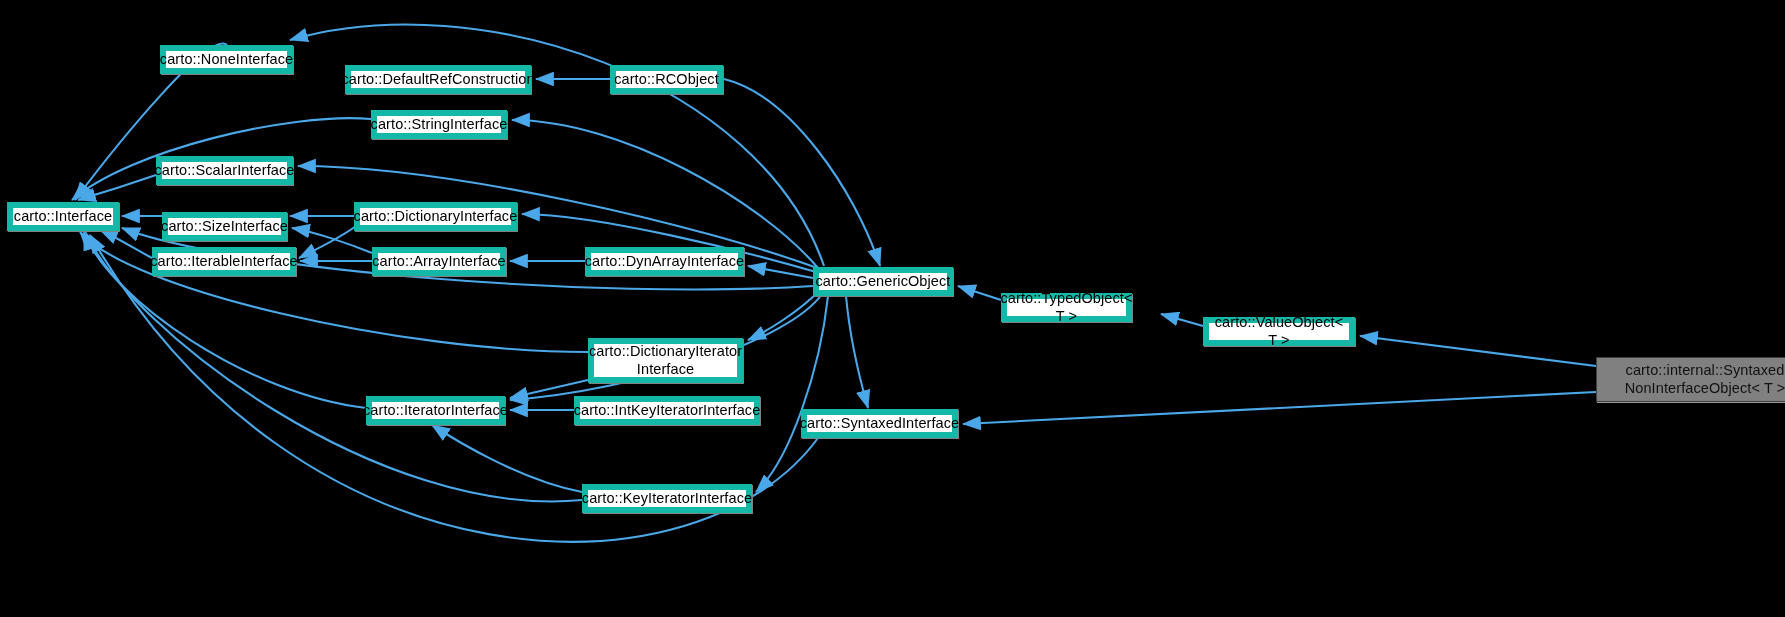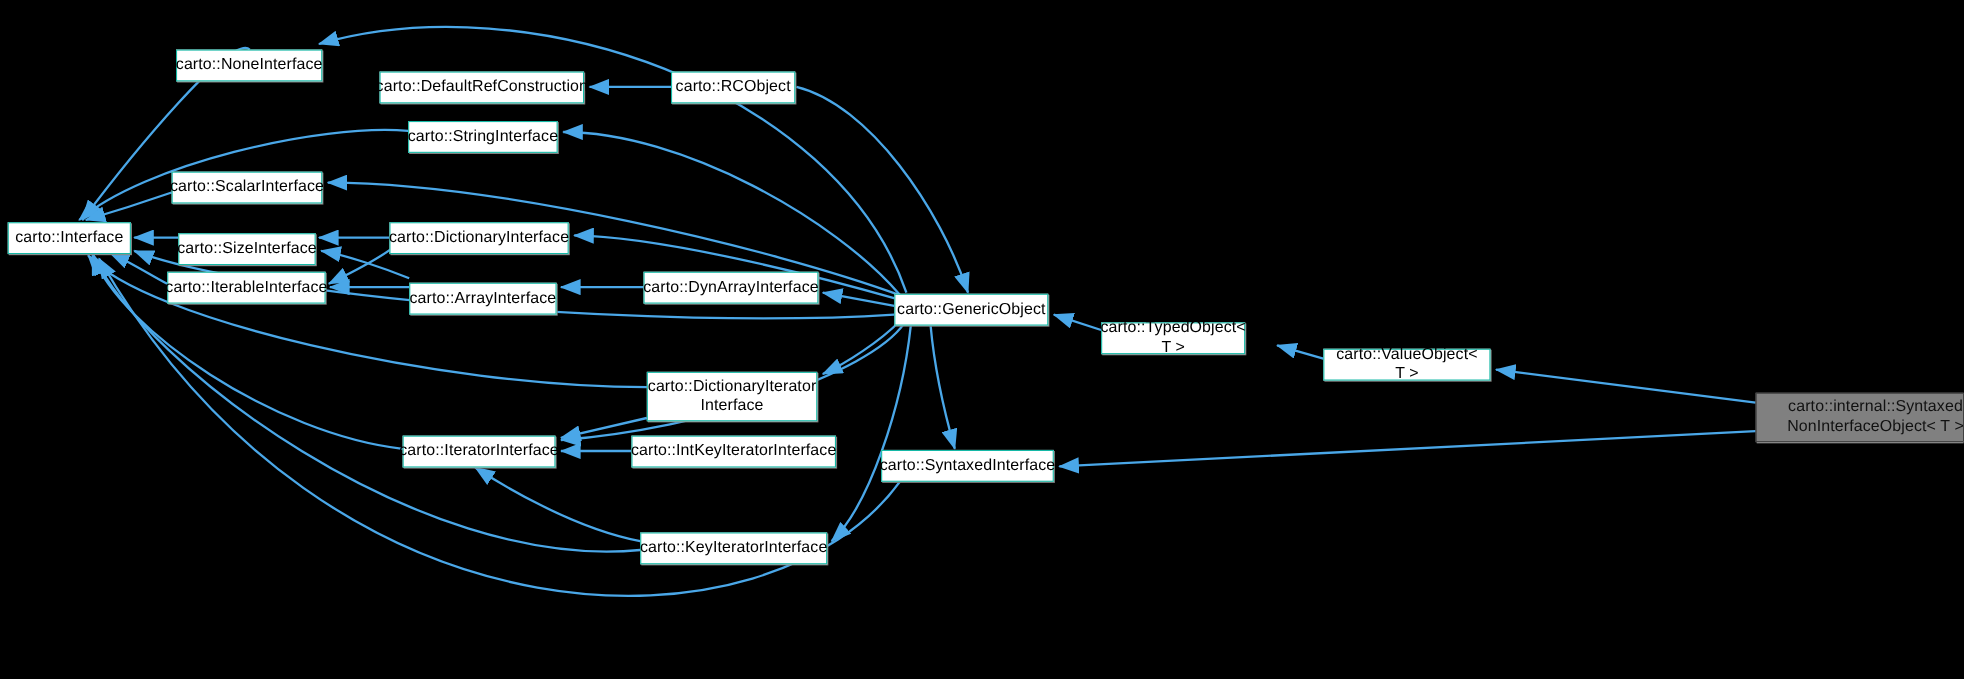--- a/index.html
+++ b/index.html
@@ -24,21 +24,21 @@
     position: absolute;
     left: 0;
     top: 0;
     width: 1785px;
     height: 617px;
   }
   .node {
     position: absolute;
     box-sizing: border-box;
     background: #ffffff;
-    border: 1px solid #14b8a6;
+    border: 6px solid #14b8a6;
     box-shadow: 1px 1px 0 0 #808080;
     display: flex;
     align-items: center;
     justify-content: center;
     text-align: center;
     color: #000000;
     font-size: 14.5px;
     line-height: 1.22;
     letter-spacing: 0.1px;
     white-space: pre-line;
@@ -105,21 +105,21 @@
   <div id="node-layer">
       <div class="node" style="left: 7px; top: 202px; width: 112px; height: 29px;"><span class="node-label">carto::Interface</span></div>
       <div class="node" style="left: 160px; top: 45px; width: 133px; height: 29px;"><span class="node-label">carto::NoneInterface</span></div>
       <div class="node" style="left: 345px; top: 65px; width: 186px; height: 29px;"><span class="node-label">carto::DefaultRefConstruction</span></div>
       <div class="node" style="left: 610px; top: 65px; width: 113px; height: 29px;"><span class="node-label">carto::RCObject</span></div>
       <div class="node" style="left: 371px; top: 110px; width: 136px; height: 29px;"><span class="node-label">carto::StringInterface</span></div>
       <div class="node" style="left: 156px; top: 156px; width: 137px; height: 29px;"><span class="node-label">carto::ScalarInterface</span></div>
       <div class="node" style="left: 162px; top: 212px; width: 125px; height: 29px;"><span class="node-label">carto::SizeInterface</span></div>
       <div class="node" style="left: 354px; top: 202px; width: 163px; height: 29px;"><span class="node-label">carto::DictionaryInterface</span></div>
       <div class="node" style="left: 152px; top: 247px; width: 144px; height: 29px;"><span class="node-label">carto::IterableInterface</span></div>
-      <div class="node" style="left: 372px; top: 257px; width: 134px; height: 29px;"><span class="node-label">carto::ArrayInterface</span></div>
+      <div class="node" style="left: 372px; top: 247px; width: 134px; height: 29px;"><span class="node-label">carto::ArrayInterface</span></div>
       <div class="node" style="left: 585px; top: 247px; width: 159px; height: 29px;"><span class="node-label">carto::DynArrayInterface</span></div>
       <div class="node" style="left: 813px; top: 267px; width: 140px; height: 29px;"><span class="node-label">carto::GenericObject</span></div>
       <div class="node" style="left: 1001px; top: 293px; width: 131px; height: 29px;"><span class="node-label">carto::TypedObject&lt; T &gt;</span></div>
       <div class="node" style="left: 1203px; top: 317px; width: 152px; height: 29px;"><span class="node-label">carto::ValueObject&lt; T &gt;</span></div>
       <div class="node highlight" style="left: 1596px; top: 357px; width: 218px; height: 45px;"><span class="node-label">carto::internal::Syntaxed
 NonInterfaceObject&lt; T &gt;</span></div>
       <div class="node" style="left: 588px; top: 338px; width: 155px; height: 45px;"><span class="node-label">carto::DictionaryIterator
 Interface</span></div>
       <div class="node" style="left: 366px; top: 396px; width: 139px; height: 29px;"><span class="node-label">carto::IteratorInterface</span></div>
       <div class="node" style="left: 574px; top: 396px; width: 186px; height: 29px;"><span class="node-label">carto::IntKeyIteratorInterface</span></div>

